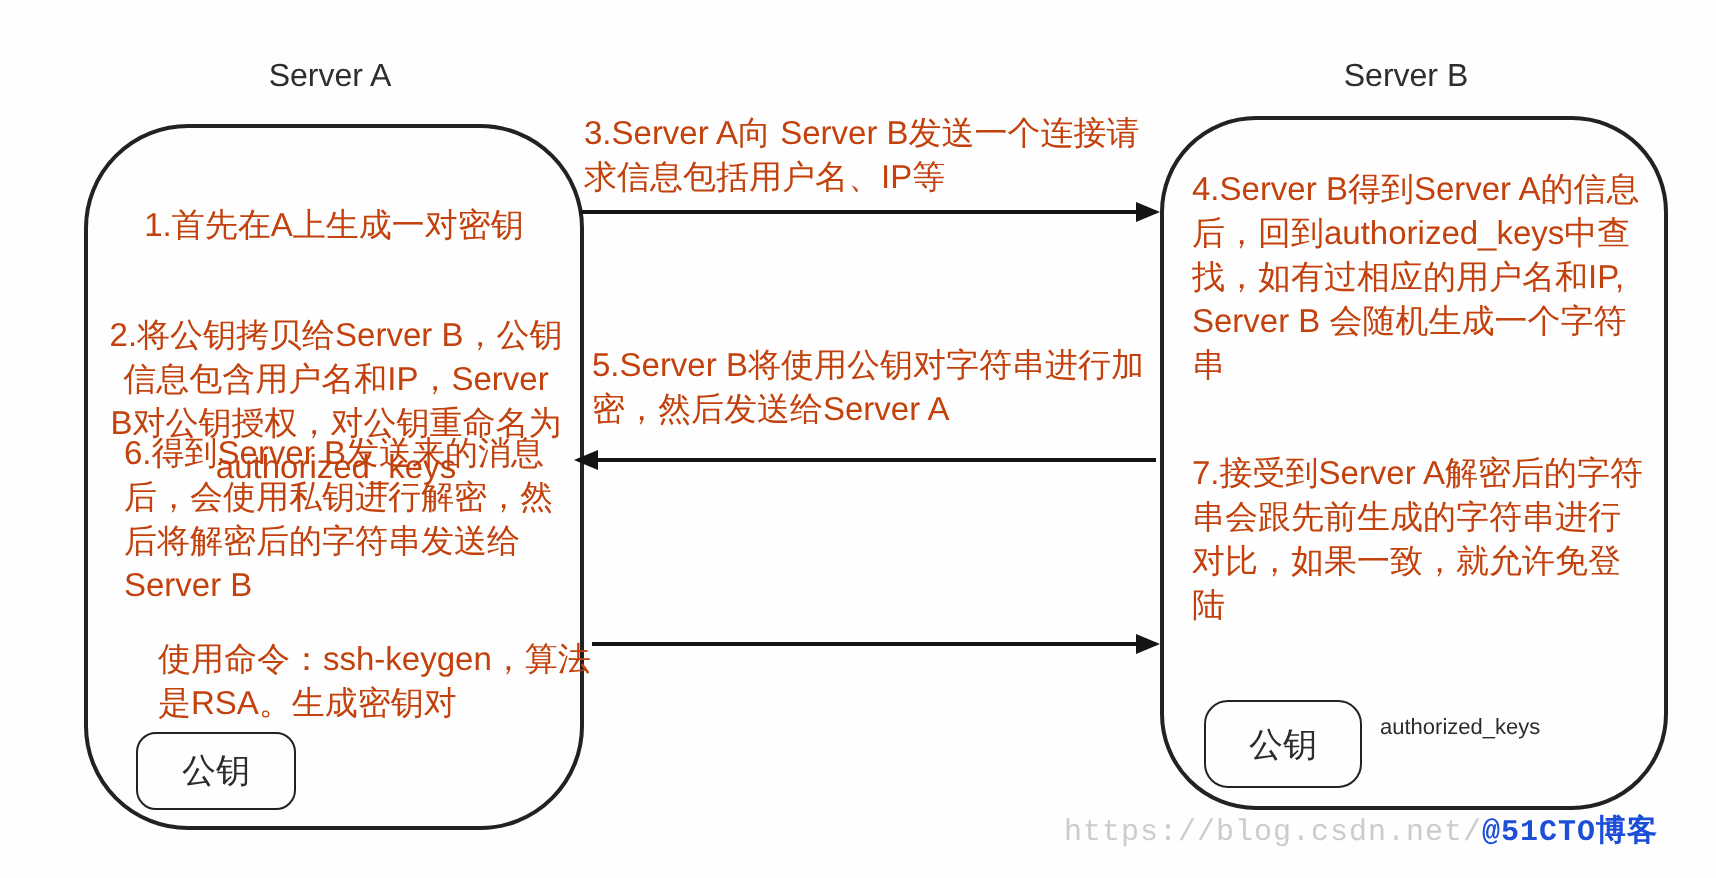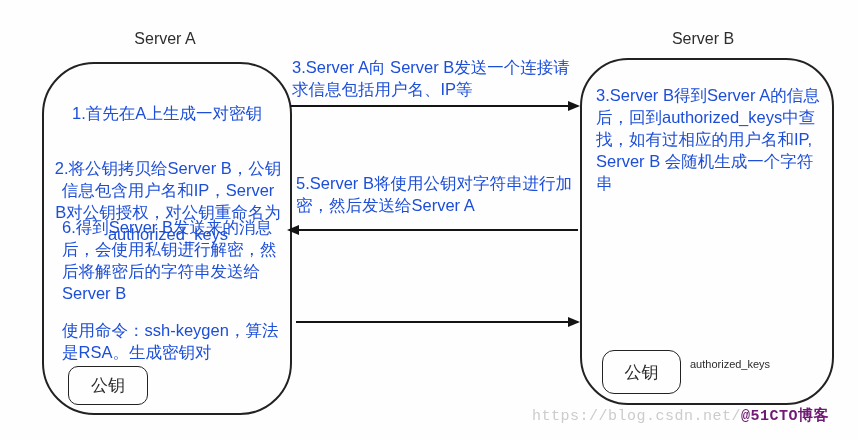--- a/index.html
+++ b/index.html
@@ -24,21 +24,21 @@
     border: 2px solid #222222;
     background: transparent;
   }
   .box-a { left: 42px; top: 62px; width: 246px; height: 349px; border-radius: 52px; }
   .box-b { left: 580px; top: 58px; width: 250px; height: 343px; border-radius: 48px; }
   .para {
     position: absolute;
     font-size: 16.5px;
     line-height: 22px;
     overflow-wrap: break-word;
-    color: #1d4ed8;
+    color: #c2410c;
   }
   .center { text-align: center; }
   .keybox {
     position: absolute;
     border: 1.5px solid #222222;
     border-radius: 10px;
     display: flex;
     align-items: center;
     justify-content: center;
     font-size: 17px;
@@ -77,42 +77,43 @@
   .watermark {
     position: absolute;
     left: 532px;
     top: 406px;
     font-family: "Liberation Mono", "DejaVu Sans Mono", monospace;
     font-size: 15px;
     letter-spacing: 0.5px;
     color: #cccccc;
     white-space: nowrap;
   }
-  .watermark .badge { color: #701a75; font-weight: bold; }
+  .watermark .badge { color: #1d4ed8; font-weight: bold; }
 </style>
 </head>
 <body>
 
 <div class="canvas">
 
   <div class="title" style="left:648px; top:30px;">Server B</div>
   <div class="title" style="left:110px; top:30px;">Server A</div>
 
   <div class="bigbox box-a"></div>
 
   <div class="para center" style="left:54px; top:72px; width:226px;margin-top:30px;">1.首先在A上生成一对密钥</div>
   <div class="para center" style="left:54px; top:113px; width:228px;margin-top:44px;">2.将公钥拷贝给Server B，公钥信息包含用户名和IP，Server B对公钥授权，对公钥重命名为authorized_keys</div>
   <div class="para" style="left:62px; top:216px; width:222px;">6.得到Server B发送来的消息后，会使用私钥进行解密，然后将解密后的字符串发送给Server B</div>
-  <div class="para" style="left:62px; top:319px; width:222px;">使用命令：ssh-keygen，算法是RSA。生成密钥对</div>
+  <div class="para" style="left:79px; top:319px; width:222px;">使用命令：ssh-keygen，算法是RSA。生成密钥对</div>
 
   <div class="keybox" style="left:68px; top:366px; width:78px; height:37px;">公钥</div>
 
   <div class="bigbox box-b"></div>
 
-  <div class="para" style="left:596px; top:84px; width:226px;">3.Server B得到Server A的信息后，回到authorized_keys中查找，如有过相应的用户名和IP, Server B 会随机生成一个字符串</div>
+  <div class="para" style="left:596px; top:84px; width:226px;">4.Server B得到Server A的信息后，回到authorized_keys中查找，如有过相应的用户名和IP, Server B 会随机生成一个字符串</div>
+  <div class="para" style="left:596px; top:226px; width:226px;">7.接受到Server A解密后的字符串会跟先前生成的字符串进行对比，如果一致，就允许免登陆</div>
 
   <div class="keybox" style="left:602px; top:350px; width:77px; height:42px; border-radius:12px;">公钥</div>
   <div class="filelabel" style="left:690px; top:358px;">authorized_keys</div>
 
   <div class="para" style="left:292px; top:56px; width:292px;">3.Server A向 Server B发送一个连接请求信息包括用户名、IP等</div>
   <div class="para" style="left:296px; top:172px; width:290px;">5.Server B将使用公钥对字符串进行加密，然后发送给Server A</div>
 
   <div class="arrow arrow-right" style="left:290px; top:105px; width:288px;"></div>
   <div class="arrow arrow-left" style="left:289px; top:229px; width:289px;"></div>
   <div class="arrow arrow-right" style="left:296px; top:321px; width:282px;"></div>

